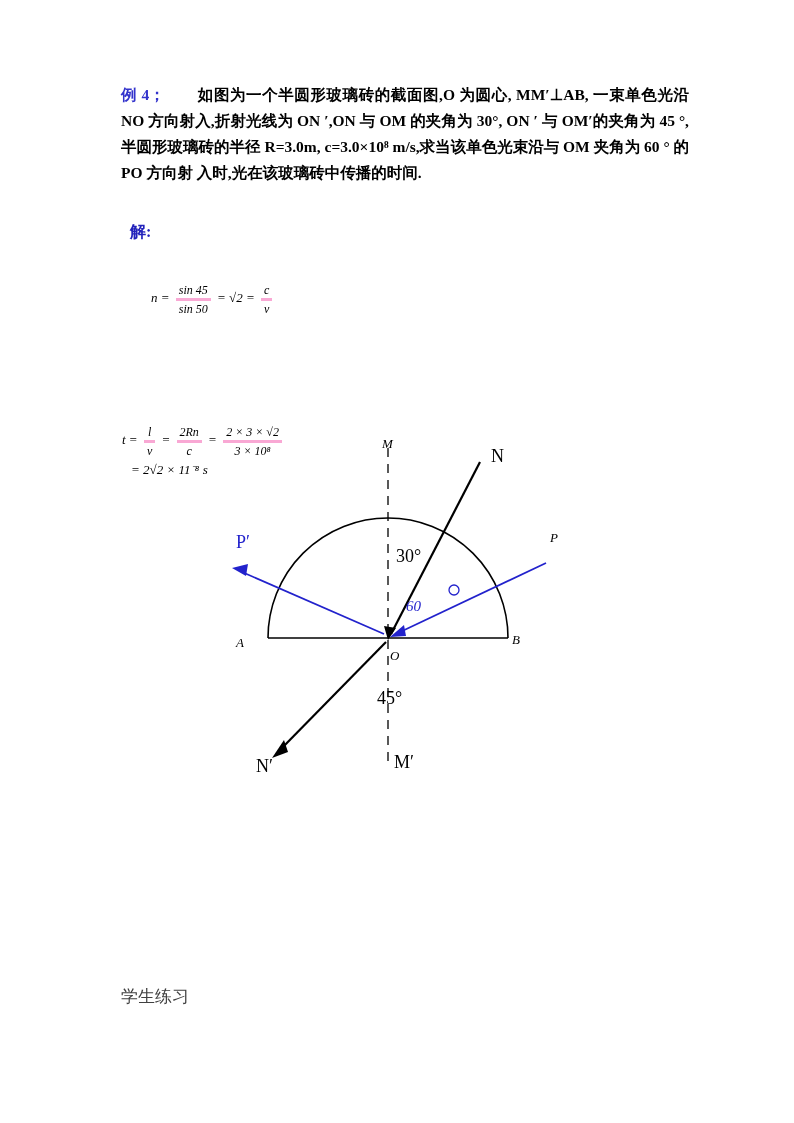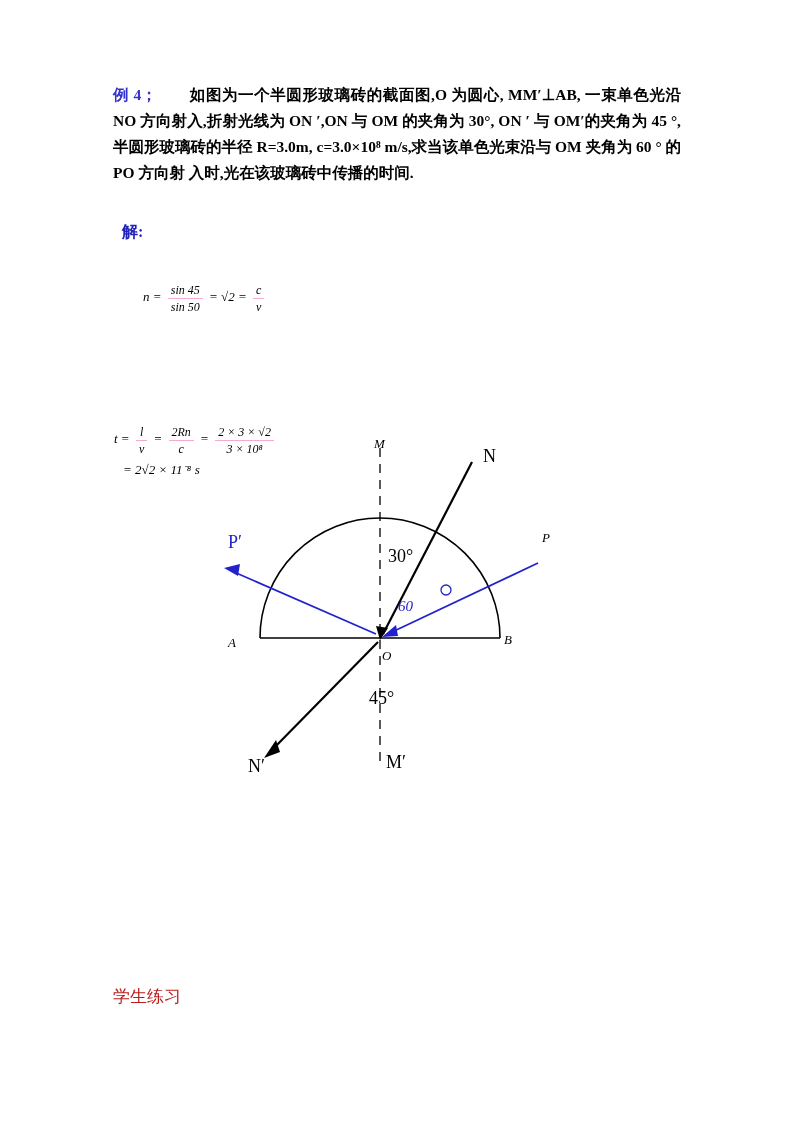--- a/index.html
+++ b/index.html
@@ -10,21 +10,21 @@
   body {
     width: 794px;
     height: 1123px;
     position: relative;
     font-family: "Liberation Serif", serif;
     color: #000000;
     overflow: hidden;
   }
   .page {
     position: absolute;
-    left: 0; top: 0;
+    left: 8px; top: 0;
     width: 682px; height: 1123px;
   }
 
   
   .problem {
     position: absolute;
     left: 113px;
     top: 82px;
     width: 568px;
     font-size: 15.5px;
@@ -55,21 +55,21 @@
     font-style: italic;
     color: #000;
   }
   .f1 { left: 143px; top: 282px; font-size: 13px; }
   .frac {
     display: inline-block;
     vertical-align: middle;
     text-align: center;
     margin: 0 3px;
   }
-  .frac .num { display: block; padding: 0 3px; border-bottom: 1px solid #f9a8d4; line-height: 16px; font-size: 12px;}
+  .frac .num { display: block; padding: 0 3px; border-bottom: 3px solid #f9a8d4; line-height: 16px; font-size: 12px;}
   .frac .den { display: block; padding: 0 3px; line-height: 16px; font-size: 12px;}
 
   .txtline {
     position: absolute;
     font-size: 16px;
     font-weight: bold;
     color: #000;
   }
   .l1 { left: 113px; top: 330px; }
   .l2 { left: 113px; top: 356px; }
@@ -95,21 +95,21 @@
     color: #000;
   }
   .fig-label.big { font-size: 18px; font-style: normal; }
   .fig-label.blue { color: #2222cc; }
 
   .practice {
     position: absolute;
     left: 113px;
     top: 985px;
     font-size: 17px;
-    color: #b91c1c;
+    color: #404040;
     text-align: right;
   }
 </style>
 </head>
 <body>
 
 <div class="page">
 
   <div class="problem">
     <span class="lbl">例 4；</span>

